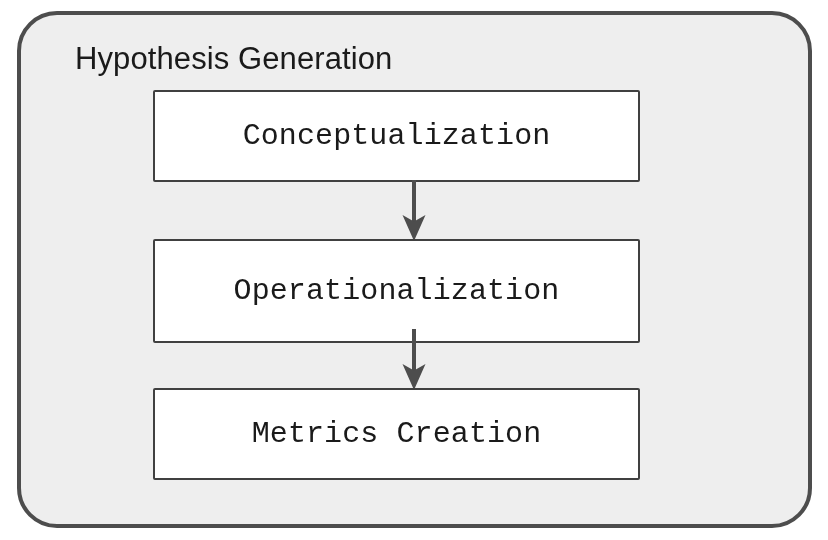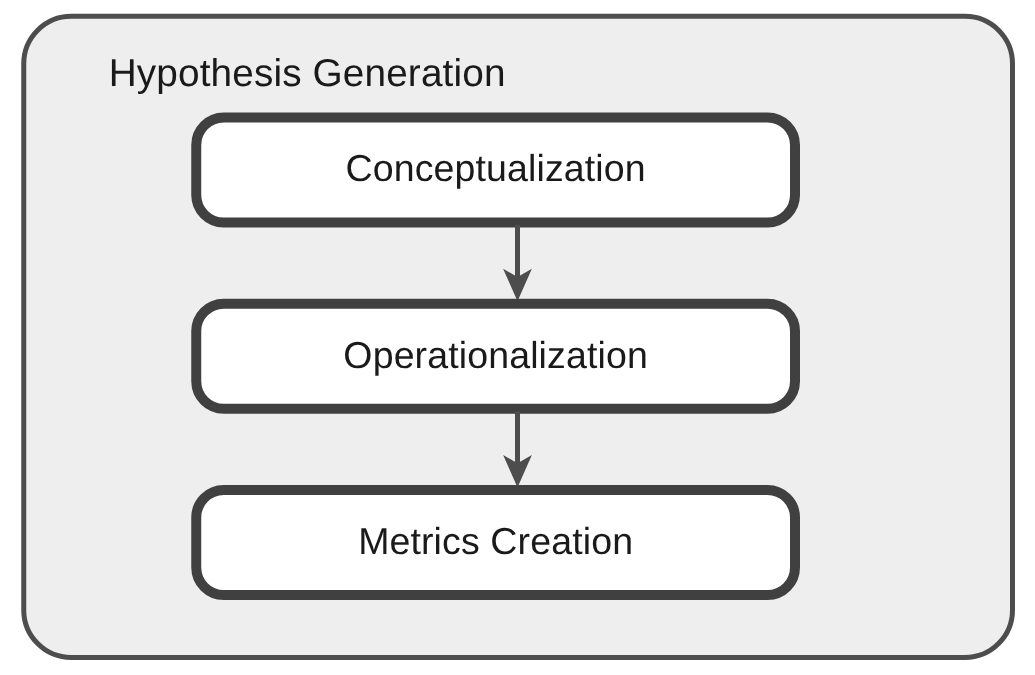--- a/index.html
+++ b/index.html
@@ -29,45 +29,46 @@
     width: 795px;
     height: 517px;
     box-sizing: border-box;
     background: #eeeeee;
     border: 4px solid #4d4d4d;
     border-radius: 40px;
   }
 
   .group-title {
     position: absolute;
-    left: 66px;
+    left: 54px;
     top: 26px;
     font-size: 31px;
     line-height: 36px;
     color: #1a1a1a;
     letter-spacing: 0.1px;
     white-space: nowrap;
   }
 
   
   .node {
     position: absolute;
     left: 153px;
     width: 487px;
     box-sizing: border-box;
     background: #ffffff;
-    border: 8px solid #404040;
-    border-radius: 26px;
+    border: 2px solid #404040;
+    border-radius: 2px;
     display: flex;
     align-items: center;
     justify-content: center;
+    font-family: Liberation Mono, monospace;
   }
 
   .node-1 { top: 90px;  height: 92px; }
-  .node-2 { top: 239px; height: 92px; }
+  .node-2 { top: 239px; height: 104px; }
   .node-3 { top: 388px; height: 92px; text-align: center; }
 
   .node-label {
     font-size: 30px;
     line-height: 34px;
     color: #1a1a1a;
     letter-spacing: 0.1px;
     white-space: nowrap;
   }
 

